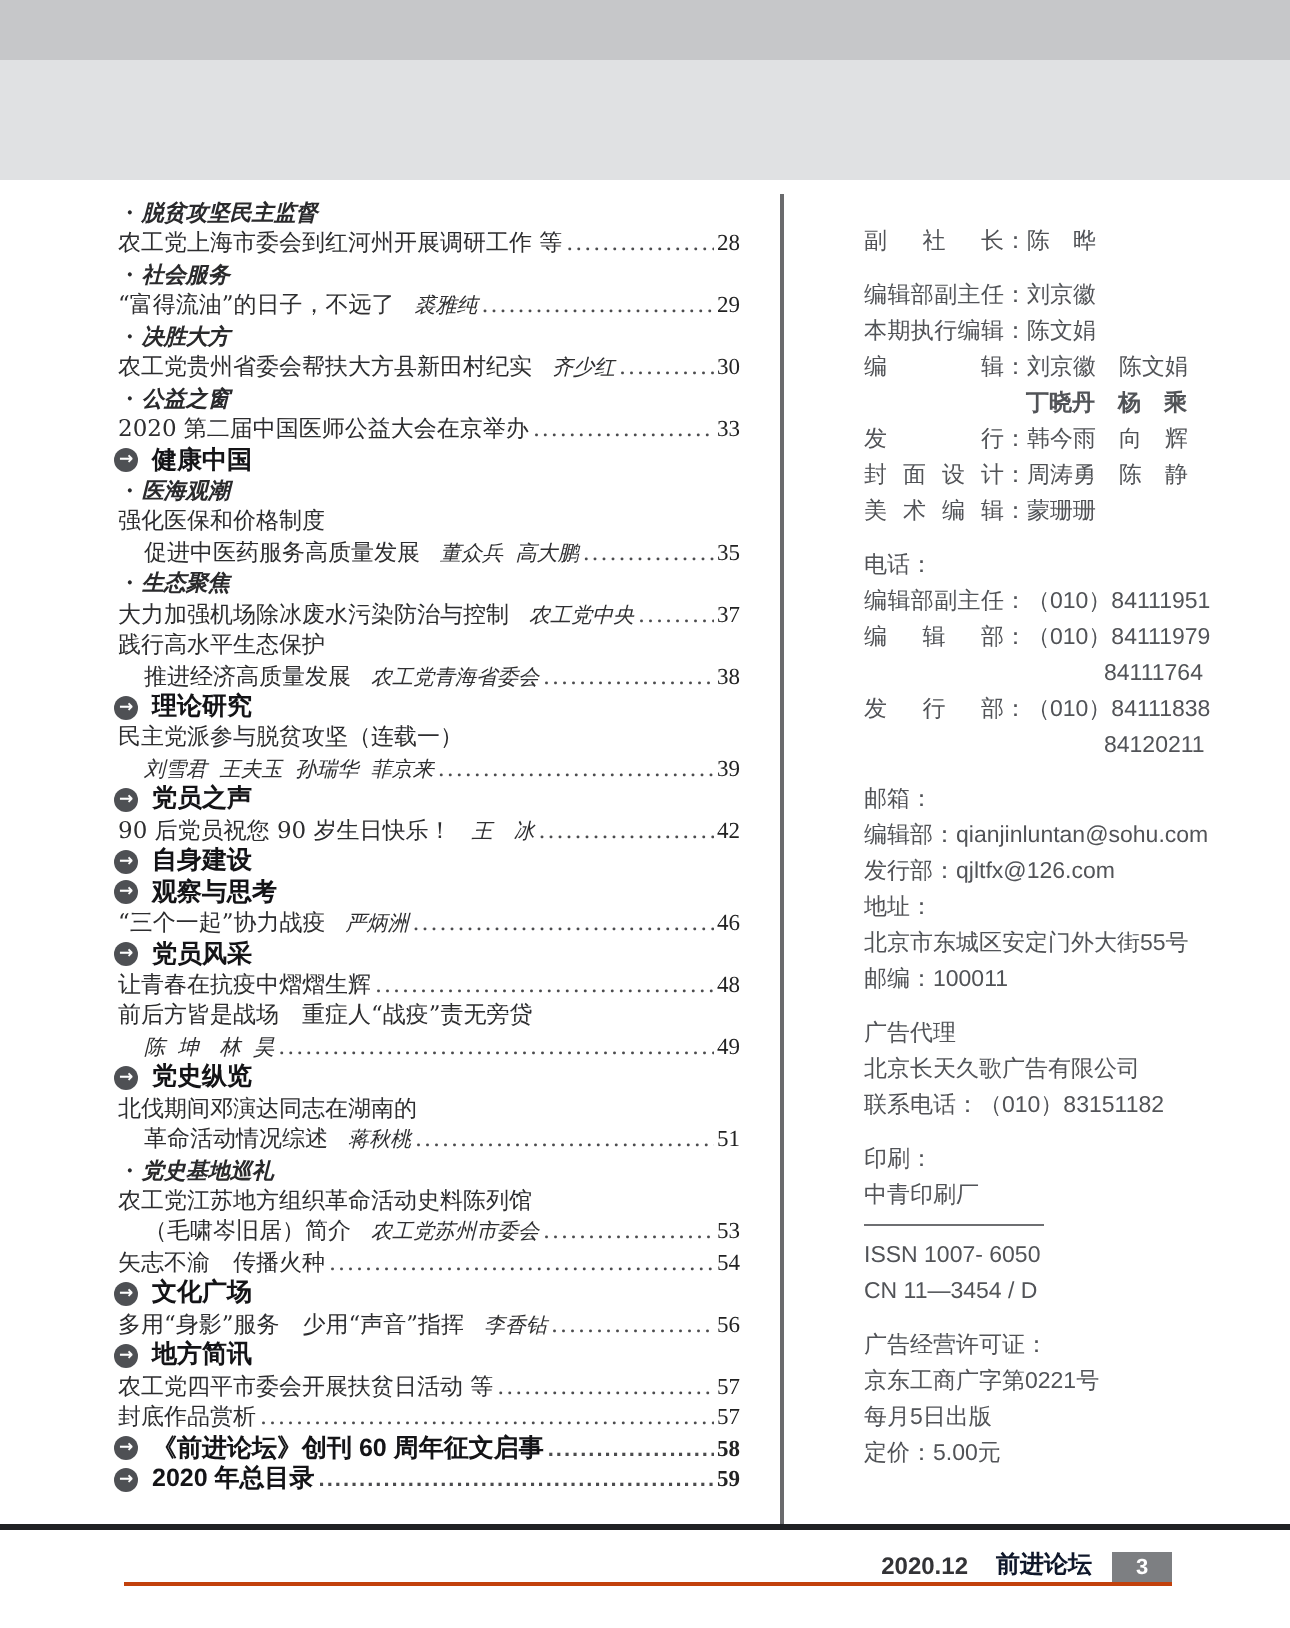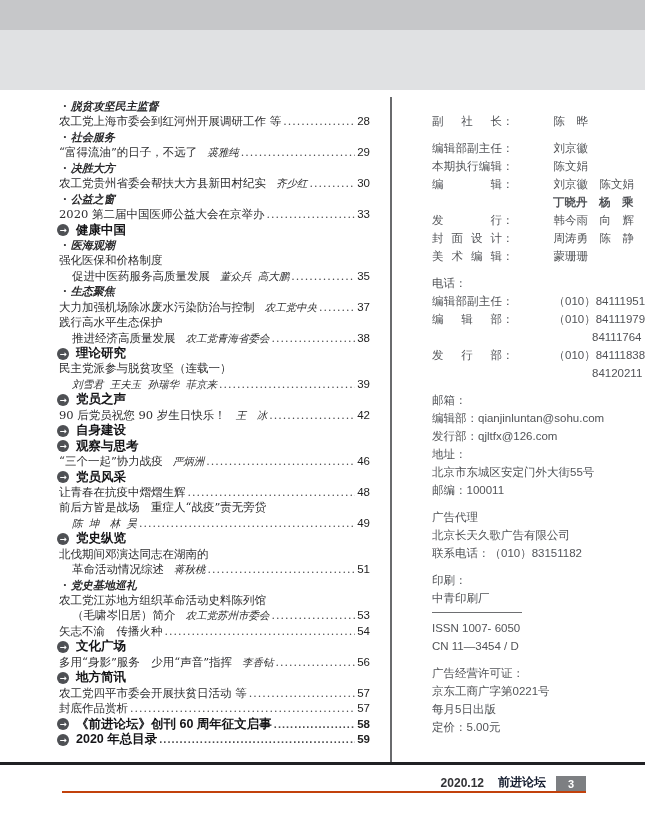--- a/index.html
+++ b/index.html
@@ -29,28 +29,28 @@
   .r-section-page{align-items:baseline;}
   .sec-icon{flex:none;width:12px;height:12px;border-radius:50%;background:#4e5054;color:#fff;
            display:inline-flex;align-items:center;justify-content:center;font-size:8.5px;
            line-height:12px;margin-right:7px;align-self:center;font-family:"DejaVu Sans",sans-serif;}
   .author{flex:0 0 auto;font-style:italic;font-size:10.5px;margin-left:10px;color:#2f2f31;
            font-family:Liberation Mono, monospace;}
   .r-indent-author .author{margin-left:15px;}
   .dots{flex:1 1 auto;overflow:hidden;margin:0 2px;color:#4c4c4e;}
   .dots::after{content:"......................................................................................................";
            font-size:11px;letter-spacing:1px;}
-  .pg{flex:none;font-size:11.5px;color:#222;font-family:Liberation Sans, sans-serif;}
+  .pg{flex:none;font-size:11.5px;color:#222;font-family:Liberation Serif, serif;}
 
   
   .masthead{position:absolute;left:432px;top:112px;width:216px;}
   .mh-row{display:flex;line-height:18px;font-size:11.5px;color:#515357;white-space:pre;}
   .mh-lbl{display:inline-block;flex:none;width:70px;text-align:justify;text-align-last:justify;}
   .mh-colon{flex:none;}
-  .mh-val{flex:none;margin-left:40px;}
+  .mh-val{flex:none;}
   .r-cont{padding-left:81px;font-weight:bold;}
   .r-cont2{padding-left:120px;}
   .mh-gap{height:9px;}
   .mh-rule{height:12px;position:relative;}
   .mh-rule .ln{position:absolute;left:0;top:5px;width:90px;height:1px;background:#6e6f72;}
 
   
   .footer{position:absolute;left:62px;top:774px;width:524px;height:17px;
           border-bottom:2px solid #c2410c;display:flex;justify-content:flex-end;
           align-items:center;}

